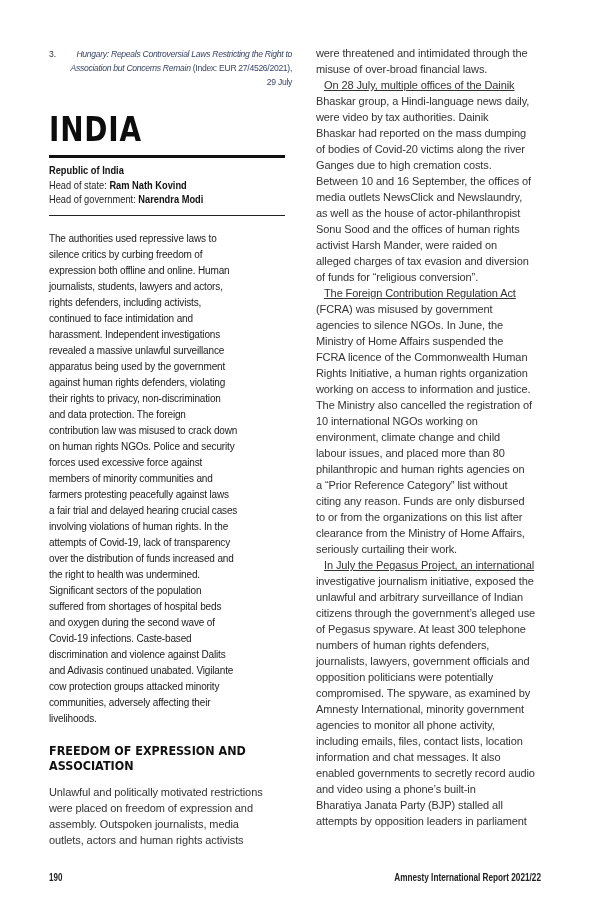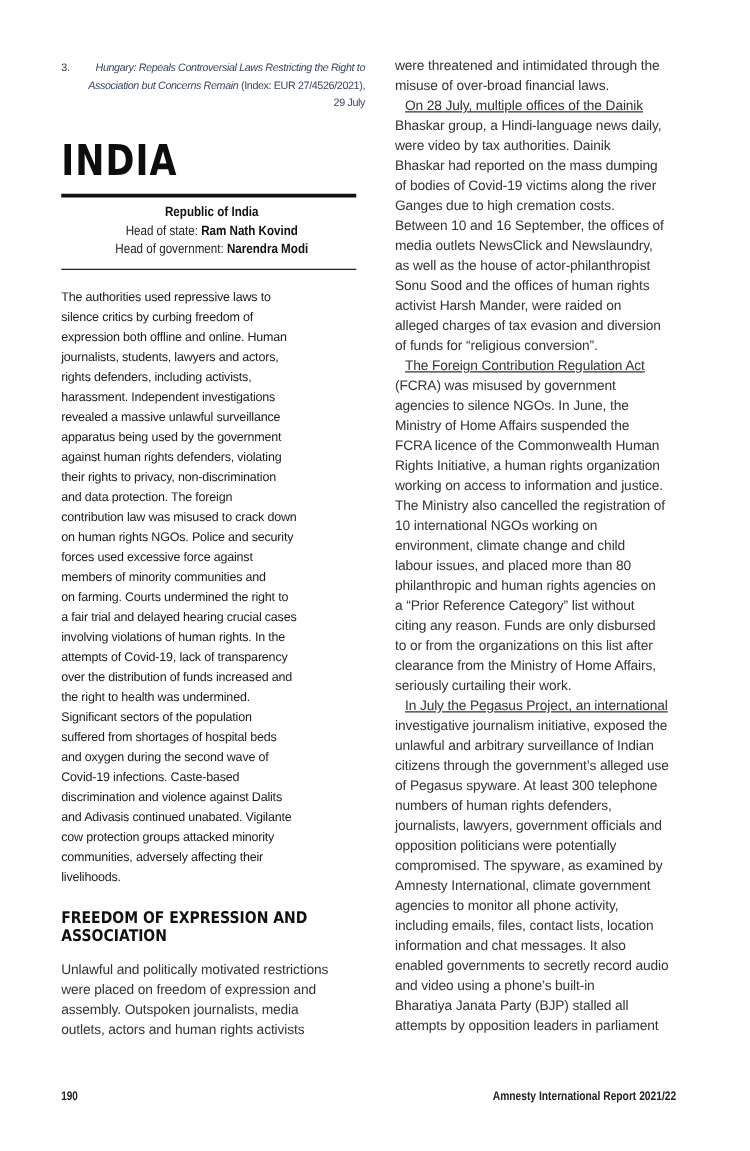--- a/index.html
+++ b/index.html
@@ -16,21 +16,21 @@
   .footnote .txt .normal { font-style: normal; }
 
   .country-title {
     margin: 22px 0 0 0; font-family: "DejaVu Sans", sans-serif; font-weight: bold;
     font-size: 34px; line-height: 36px; letter-spacing: 1px; color: #0d0d0d;
     transform: scaleX(0.82); transform-origin: left center;
   }
   .rule-thick { height: 3px; background: #111; margin-top: 8px; width: 236px; }
   .rule-thin { height: 1px; background: #222; margin-top: 8px; width: 236px; }
 
-  .facts { margin-top: 5px; font-size: 10.8px; line-height: 14.5px; color: #222; text-align: center; }
+  .facts { margin-top: 5px; font-size: 10.8px; line-height: 14.5px; color: #222; }
   .facts .row { white-space: nowrap; transform: scaleX(0.86); transform-origin: left center; width: 280px; }
   .facts .bold { font-weight: bold; color: #111; }
 
   .summary {
     margin-top: 15px; font-family: Liberation Sans, sans-serif; font-size: 10px;
     line-height: 16px; color: #1a1a1a; letter-spacing: -0.15px; width: 248px;
   }
   .summary .line { white-space: nowrap; }
 
   .section-heading {
@@ -72,31 +72,32 @@
     </div>
   </div>
   <div class="rule-thin"></div>
 
   <div class="summary">
     <div class="line">The authorities used repressive laws to</div>
     <div class="line">silence critics by curbing freedom of</div>
     <div class="line">expression both offline and online. Human</div>
     <div class="line">journalists, students, lawyers and actors,</div>
     <div class="line">rights defenders, including activists,</div>
+    <div class="line">continued to face intimidation and</div>
     <div class="line">harassment. Independent investigations</div>
     <div class="line">revealed a massive unlawful surveillance</div>
     <div class="line">apparatus being used by the government</div>
     <div class="line">against human rights defenders, violating</div>
     <div class="line">their rights to privacy, non-discrimination</div>
     <div class="line">and data protection. The foreign</div>
     <div class="line">contribution law was misused to crack down</div>
     <div class="line">on human rights NGOs. Police and security</div>
     <div class="line">forces used excessive force against</div>
     <div class="line">members of minority communities and</div>
-    <div class="line">on farming. Courts undermined the right to</div>
+    <div class="line">farmers protesting peacefully against laws</div>
     <div class="line">a fair trial and delayed hearing crucial cases</div>
     <div class="line">involving violations of human rights. In the</div>
     <div class="line">attempts of Covid-19, lack of transparency</div>
     <div class="line">over the distribution of funds increased and</div>
     <div class="line">the right to health was undermined.</div>
     <div class="line">Significant sectors of the population</div>
     <div class="line">suffered from shortages of hospital beds</div>
     <div class="line">and oxygen during the second wave of</div>
     <div class="line">Covid-19 infections. Caste-based</div>
     <div class="line">discrimination and violence against Dalits</div>
@@ -119,21 +120,21 @@
 </div>
 
 <div class="col-right">
   <div class="body-text" id="right-body">
       <div class="line">were threatened and intimidated through the</div>
       <div class="line">misuse of over-broad financial laws.</div>
       <div class="line indent">On 28 July, multiple offices of the Dainik</div>
       <div class="line">Bhaskar group, a Hindi-language news daily,</div>
       <div class="line">were video by tax authorities. Dainik</div>
       <div class="line">Bhaskar had reported on the mass dumping</div>
-      <div class="line">of bodies of Covid-19 victims along the river</div>
+      <div class="line">of bodies of Covid-20 victims along the river</div>
       <div class="line">Ganges due to high cremation costs.</div>
       <div class="line">Between 10 and 16 September, the offices of</div>
       <div class="line">media outlets NewsClick and Newslaundry,</div>
       <div class="line">as well as the house of actor-philanthropist</div>
       <div class="line">Sonu Sood and the offices of human rights</div>
       <div class="line">activist Harsh Mander, were raided on</div>
       <div class="line">alleged charges of tax evasion and diversion</div>
       <div class="line">of funds for “religious conversion”.</div>
       <div class="line indent">The Foreign Contribution Regulation Act</div>
       <div class="line">(FCRA) was misused by government</div>
@@ -154,21 +155,21 @@
       <div class="line">seriously curtailing their work.</div>
       <div class="line indent">In July the Pegasus Project, an international</div>
       <div class="line">investigative journalism initiative, exposed the</div>
       <div class="line">unlawful and arbitrary surveillance of Indian</div>
       <div class="line">citizens through the government’s alleged use</div>
       <div class="line">of Pegasus spyware. At least 300 telephone</div>
       <div class="line">numbers of human rights defenders,</div>
       <div class="line">journalists, lawyers, government officials and</div>
       <div class="line">opposition politicians were potentially</div>
       <div class="line">compromised. The spyware, as examined by</div>
-      <div class="line">Amnesty International, climate government</div>
+      <div class="line">Amnesty International, minority government</div>
       <div class="line">agencies to monitor all phone activity,</div>
       <div class="line">including emails, files, contact lists, location</div>
       <div class="line">information and chat messages. It also</div>
       <div class="line">enabled governments to secretly record audio</div>
       <div class="line">and video using a phone’s built-in</div>
       <div class="line">Bharatiya Janata Party (BJP) stalled all</div>
       <div class="line">attempts by opposition leaders in parliament</div>
     </div>
 </div>
 

